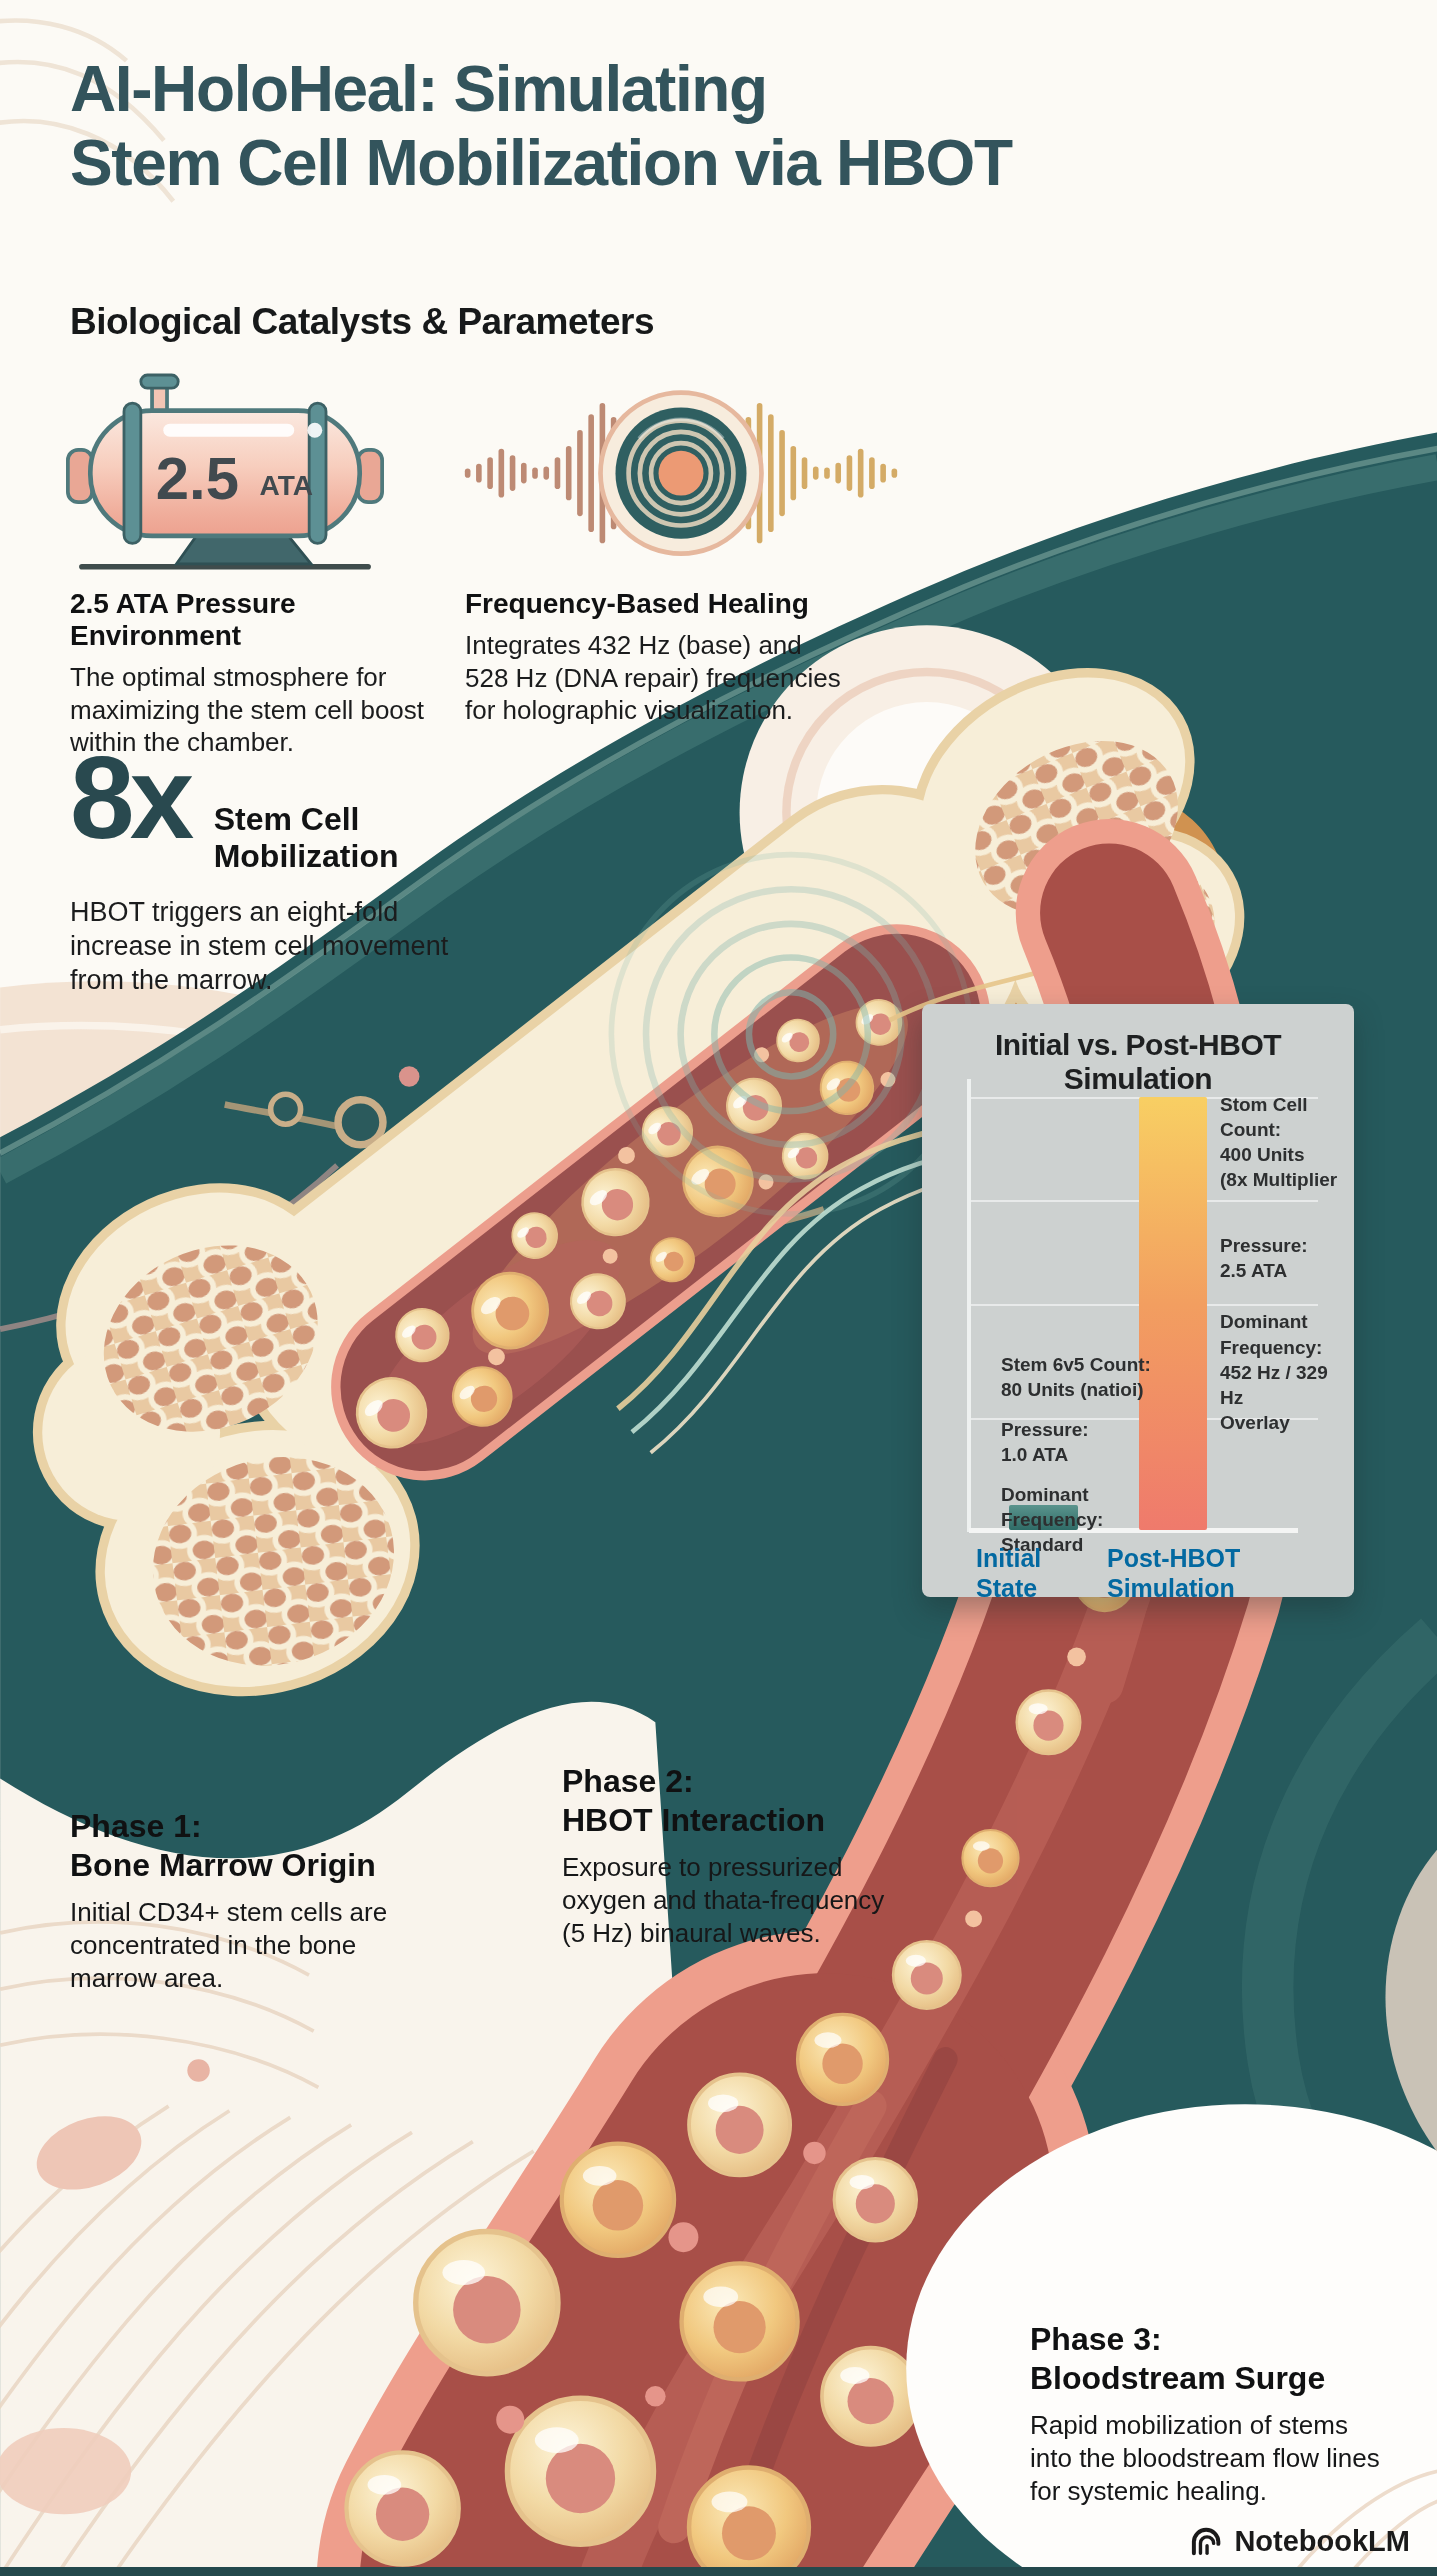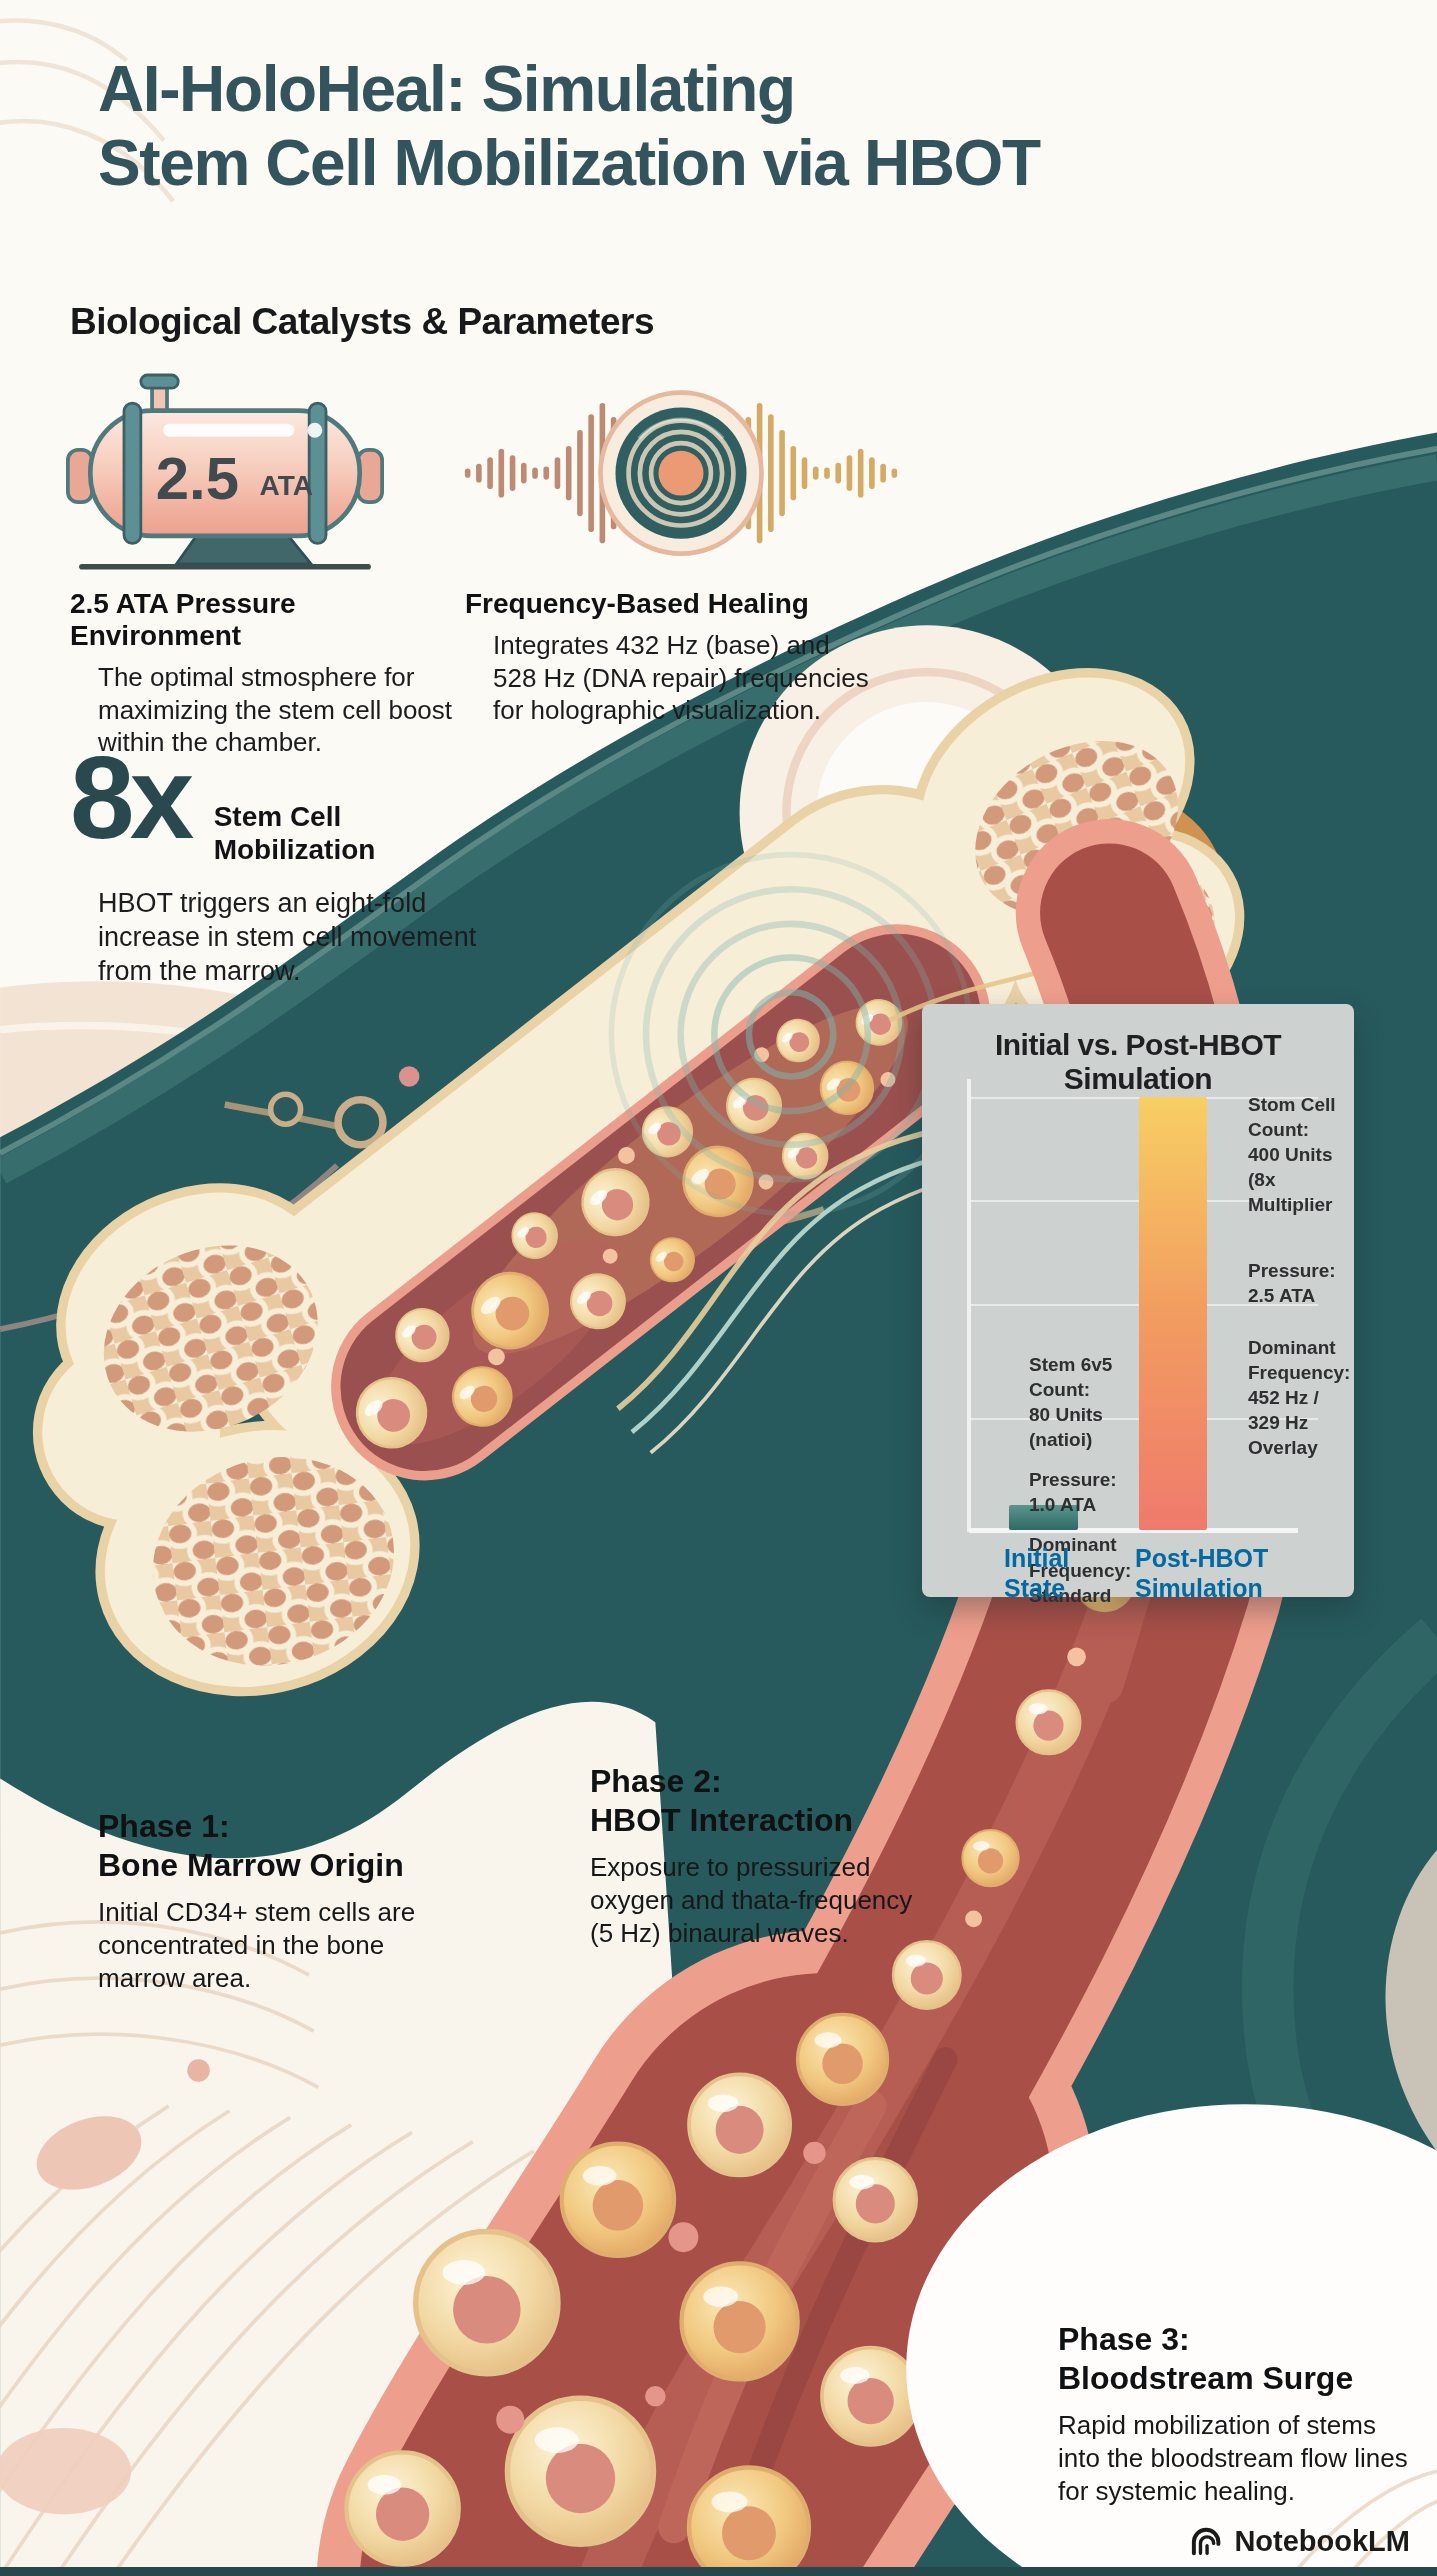--- a/index.html
+++ b/index.html
@@ -2,28 +2,28 @@
 <html style="font-size:15px"><head>
 <meta charset="utf-8">
 <style>
   html,body{margin:0;padding:0;background:#e8e8e8;}
   .poster{
     position:relative; width:1438px; height:2576px; overflow:hidden;
     background:#fcfaf5; font-family:"Liberation Sans",sans-serif;
   }
   .bg-art{position:absolute; inset:0; z-index:0;}
   .layer{position:absolute; z-index:2;}
-  .pre{white-space:pre-line;margin-left:28px;}
+  .pre{white-space:pre-line;}
   .h-title{font-size:64px; font-weight:700; color:#33545c; line-height:1.16; letter-spacing:-1.4px;}
   .h-section{font-size:37px; font-weight:700; color:#17191a; letter-spacing:-0.5px;}
   .card-title{font-size:28px; font-weight:700; color:#101112; margin-bottom:9.4px;}
   .card-body{font-size:26px; color:#1b1c1d; line-height:1.25;}
   .stat-row{display:flex; align-items:flex-start;}
   .stat-number{font-size:116px; font-weight:800; color:#29494f; line-height:0.88; letter-spacing:-4.7px;}
-  .stat-label{font-size:28px; font-weight:700; color:#121314; line-height:1.17; margin-left:24px; margin-top:54px;}
+  .stat-label{font-size:32px; font-weight:700; color:#121314; line-height:1.17; margin-left:24px; margin-top:54px;}
   .phase-title{font-size:32px; font-weight:700; color:#101112; line-height:1.22;}
   .phase-body{font-size:26px; color:#161718; line-height:1.27; margin-top:11.2px;}
 
   
   .chart-panel{
     position:absolute; left:922px; top:1004px; width:432px; height:593px;
     background:#cdd1d0; border-radius:8px; z-index:3;
     box-shadow:0 13px 28px rgba(30,40,40,.35);
   }
   .chart-title{position:absolute; top:24px; left:0; right:0; text-align:center;

